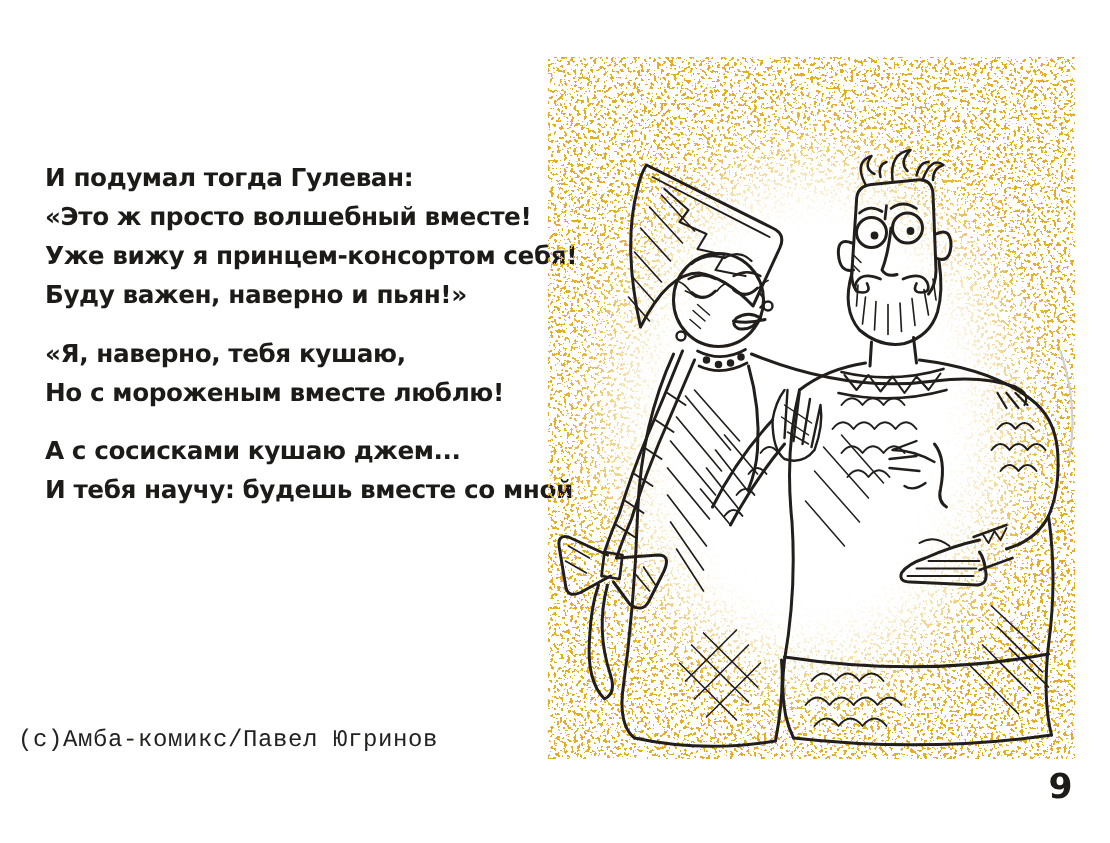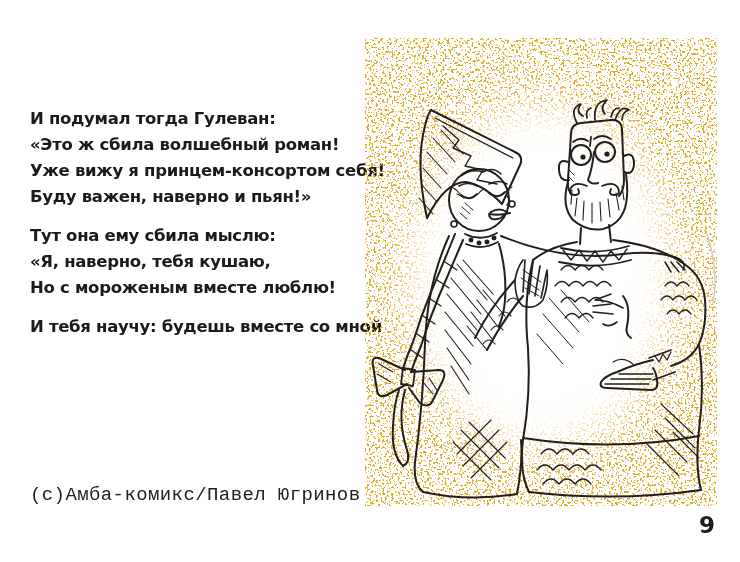--- a/index.html
+++ b/index.html
@@ -6,50 +6,50 @@
   body{width:740px;height:562px;overflow:hidden;font-family:"DejaVu Sans",sans-serif;}
   .page{position:relative;width:740px;height:562px;background:#ffffff;}
   .poem{
     position:absolute;left:30px;top:106px;width:330px;
     color:#1d1b18;font-weight:bold;font-size:16.5px;line-height:26px;
     letter-spacing:-0.3px;font-family:"DejaVu Sans",sans-serif;
   }
   .stanza{margin:0 0 13px 0;}
   .line{white-space:nowrap;}
   .credit{
-    position:absolute;left:30px;top:484px;
+    position:absolute;left:12px;top:484px;
     font-family:"Liberation Mono","DejaVu Sans Mono",monospace;
-    font-size:19px;color:#242220;letter-spacing:0.4px;
+    font-size:16px;color:#242220;letter-spacing:0.4px;
   }
   .illustration-wrap{position:absolute;left:365px;top:38px;width:352px;height:468px;}
   .illustration-wrap svg{display:block;width:352px;height:468px;}
   .page-number{
     position:absolute;right:25px;top:512px;
     font-size:23px;font-weight:bold;color:#1d1b18;
     font-family:"DejaVu Sans",sans-serif;
   }
 </style>
 </head>
 <body>
 
 <div class="page">
 
   <div class="poem">
     <div class="stanza">
       <div class="line">И подумал тогда Гулеван:</div>
-      <div class="line">«Это ж сбила волшебный роман!</div>
+      <div class="line">«Это ж просто волшебный вместе!</div>
       <div class="line">Уже вижу я принцем-консортом себя!</div>
       <div class="line">Буду важен, наверно и пьян!»</div>
     </div>
     <div class="stanza">
-      <div class="line">Тут она ему сбила мыслю:</div>
       <div class="line">«Я, наверно, тебя кушаю,</div>
       <div class="line">Но с мороженым вместе люблю!</div>
     </div>
     <div class="stanza">
+      <div class="line">А с сосисками кушаю джем...</div>
       <div class="line">И тебя научу: будешь вместе со мной</div>
     </div>
   </div>
 
   <div class="credit">(с)Амба-комикс/Павел Югринов</div>
 
   <div class="illustration-wrap">
     <svg viewBox="0 0 352 468" xmlns="http://www.w3.org/2000/svg">
       <defs>
         <filter id="spk1" x="-5%" y="-5%" width="110%" height="110%">

